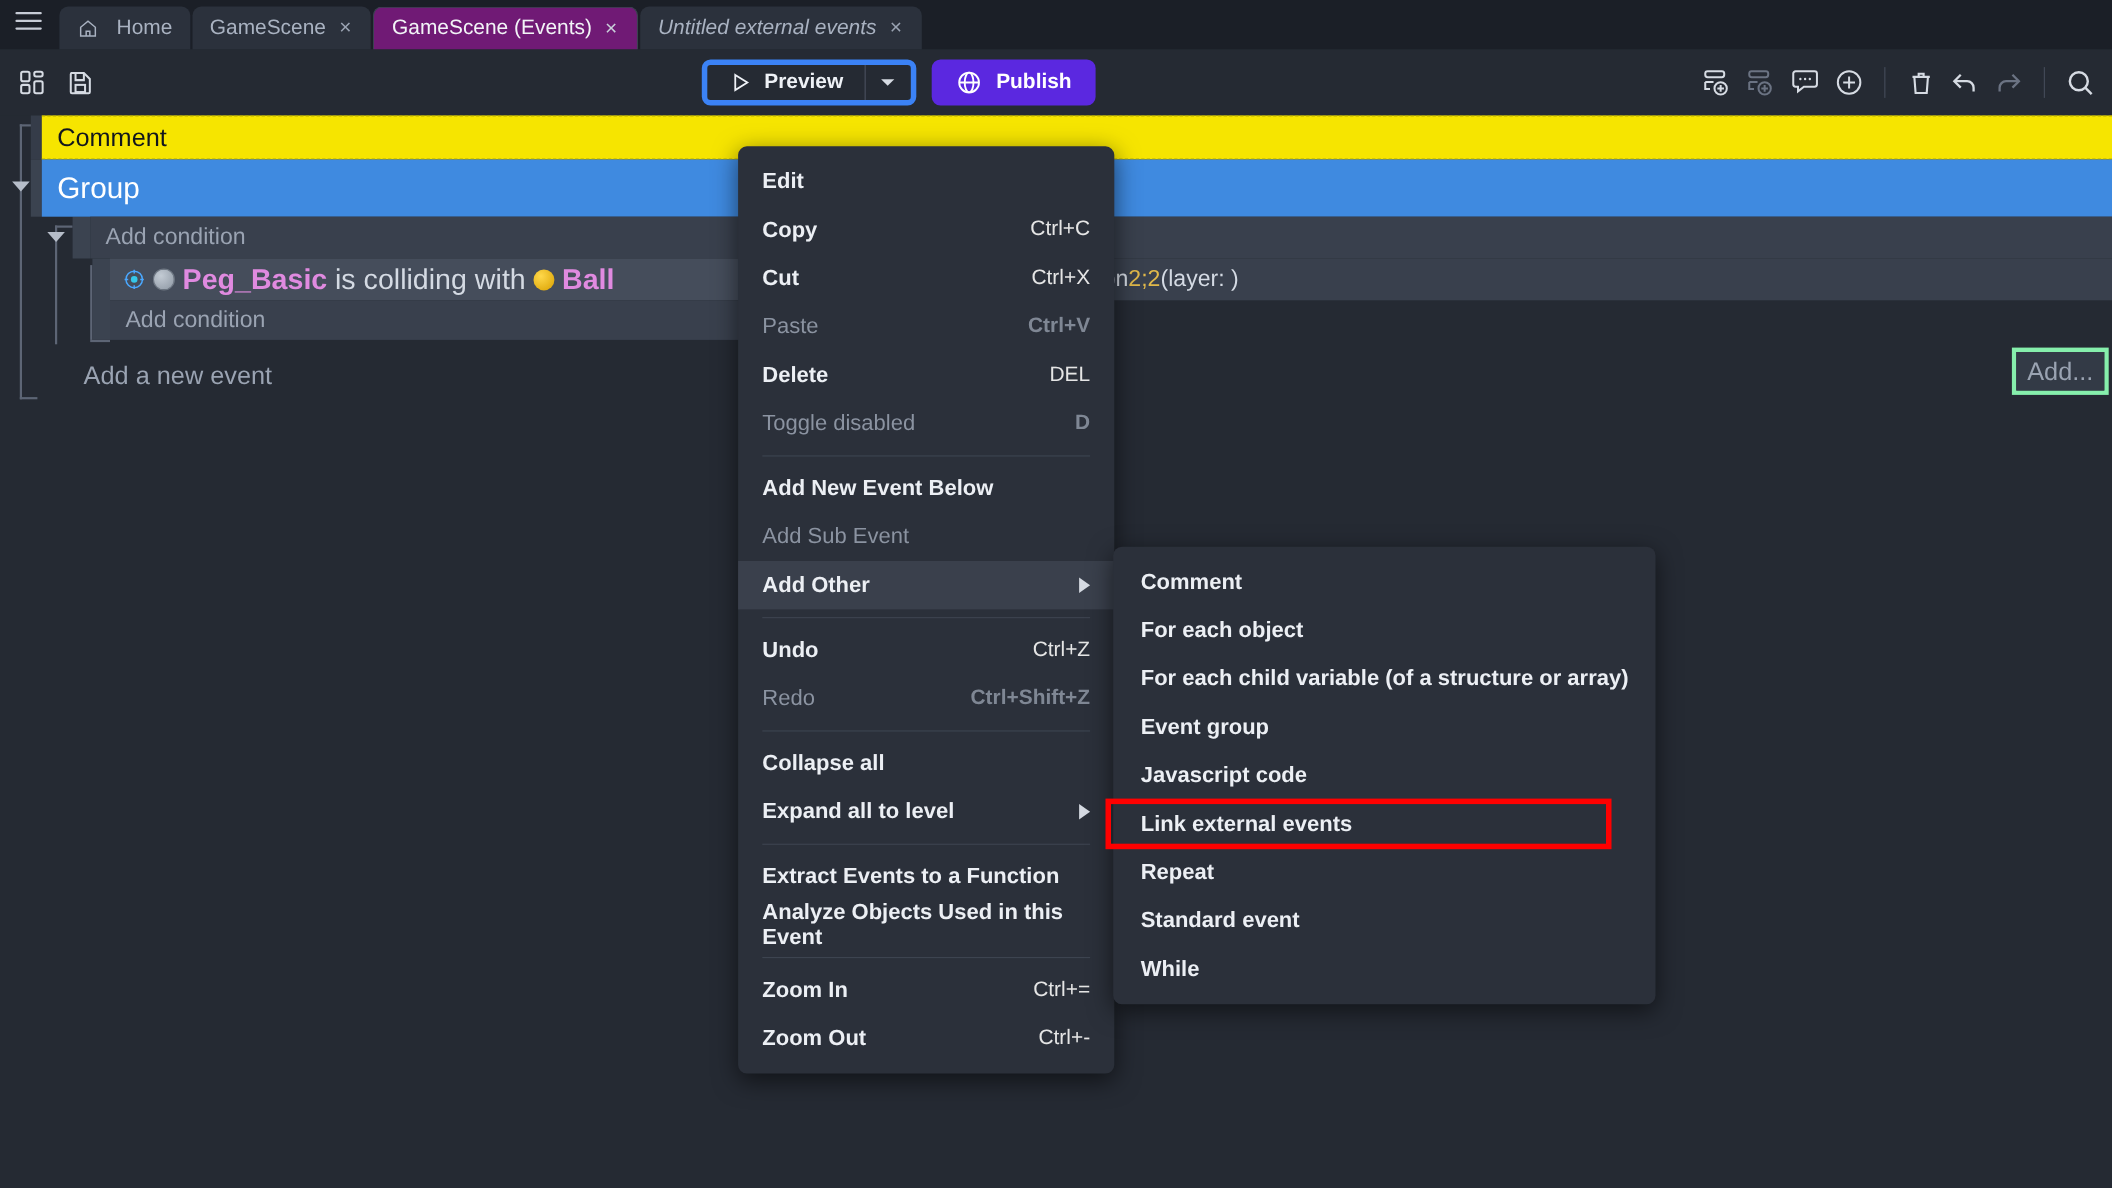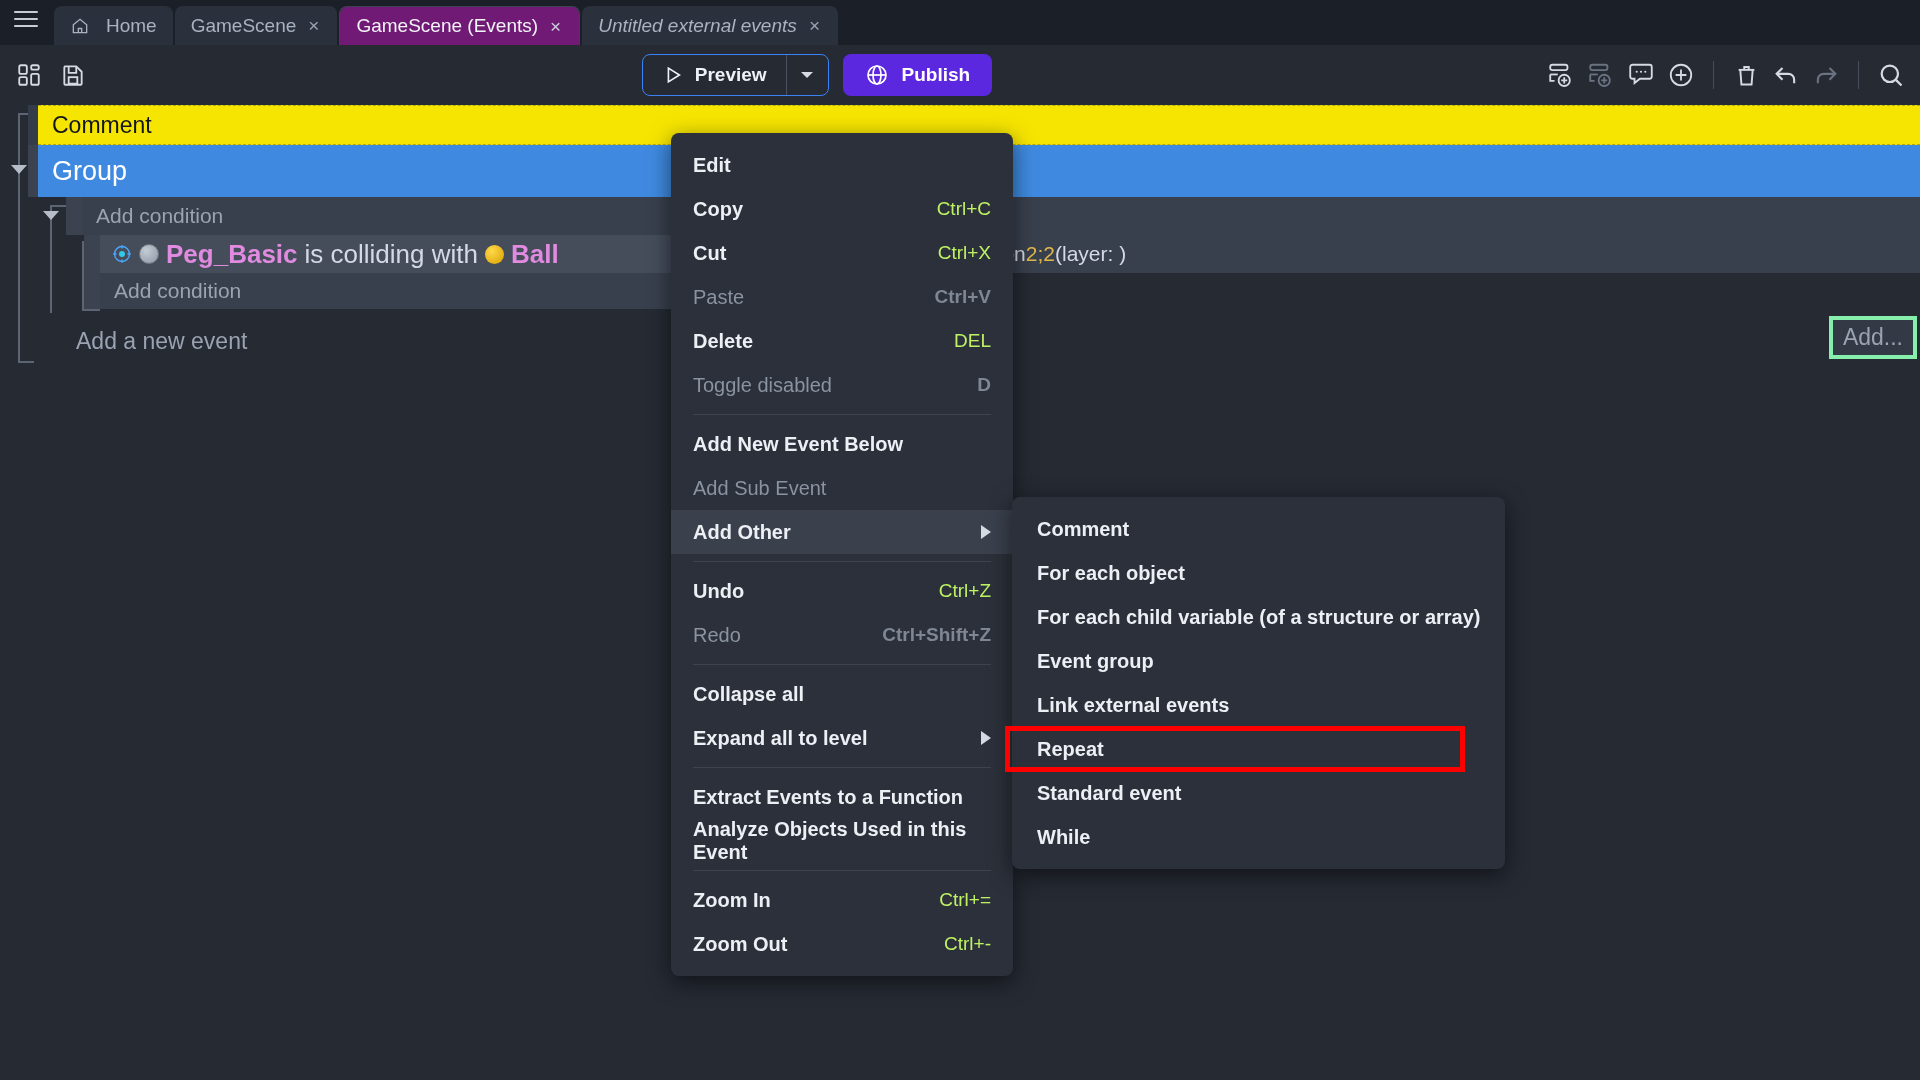--- a/index.html
+++ b/index.html
@@ -51,21 +51,21 @@
   #toolbar{
     position:absolute; top:45px; left:0; width:1920px; height:60px;
     background:#252a33;
     display:flex; align-items:center;
   }
   .tb-left{ display:flex; align-items:center; gap:14px; padding-left:14px;}
   .tb-icon{ width:30px;height:30px; display:flex;align-items:center;justify-content:center; cursor:pointer;}
   .tb-center{ flex:1; display:flex; align-items:center; justify-content:center; gap:14px;}
   .preview-group{
     display:flex; align-items:center;
-    border:1px solid #3b82f6; border-radius:8px; height:42px; overflow:hidden;
+    border:5px solid #3b82f6; border-radius:8px; height:42px; overflow:hidden;
   }
   .preview-btn{
     display:flex;align-items:center;gap:11px;
     padding:0 19px; height:100%;
     font-size:19px; font-weight:bold; color:#eef1f6; cursor:pointer;
   }
   .preview-split{
     width:42px;height:100%;
     display:flex;align-items:center;justify-content:center;
     border-left:1px solid #4a5160; cursor:pointer;
@@ -185,21 +185,21 @@
     padding:10px 0;
     z-index:50;
   }
   .mi{
     height:44px; display:flex; align-items:center;
     padding:0 22px;
     font-size:20px; color:#eceff4; font-weight:bold;
     cursor:pointer; position:relative;
   }
   .mi.dim{ color:#8b93a1; font-weight:normal;}
-  .mi .sc{ margin-left:auto; font-weight:normal; font-size:19px; color:#bef264;}
+  .mi .sc{ margin-left:auto; font-weight:normal; font-size:19px; color:#e5e5e5;}
   .mi.dim .sc{ color:#7f8794;font-weight:bold;}
   .mi.hl{ background:#3a404c;}
   .msep{ height:1px;background:#3d4450;margin:7px 22px;}
   .arrow{
     margin-left:auto;
     width:0;height:0;
     border-top:7px solid transparent;border-bottom:7px solid transparent;
     border-left:10px solid #d5dae2;
   }
 
@@ -535,20 +535,23 @@
   <div class="smi">
     <span>For each object</span>
   </div>
   <div class="smi">
     <span>For each child variable (of a structure or array)</span>
   </div>
   <div class="smi">
     <span>Event group</span>
   </div>
   <div class="smi">
+    <span>Javascript code</span>
+  </div>
+  <div class="smi">
     <span>Link external events</span>
   </div>
   <div class="smi">
     <span>Repeat</span>
   </div>
   <div class="smi">
     <span>Standard event</span>
   </div>
   <div class="smi">
     <span>While</span>

